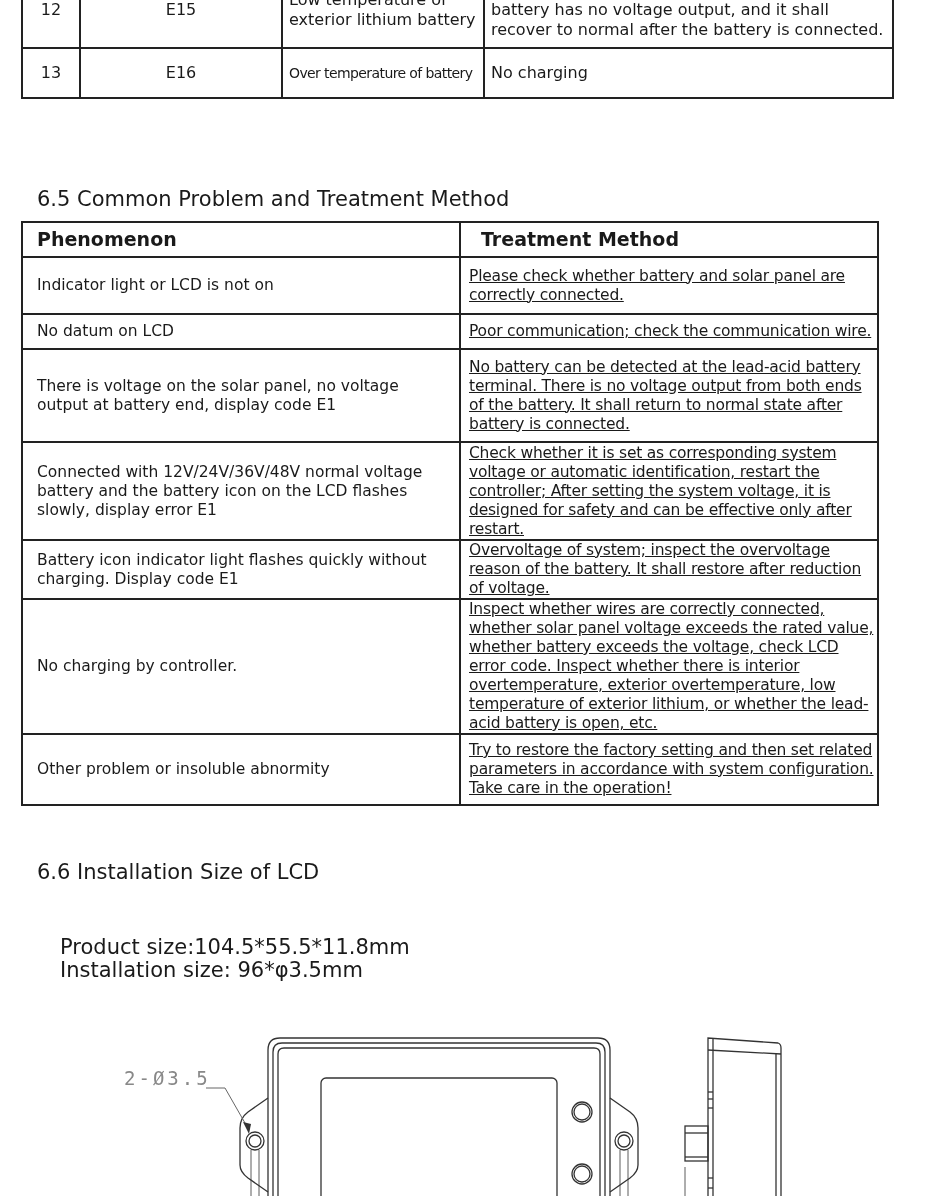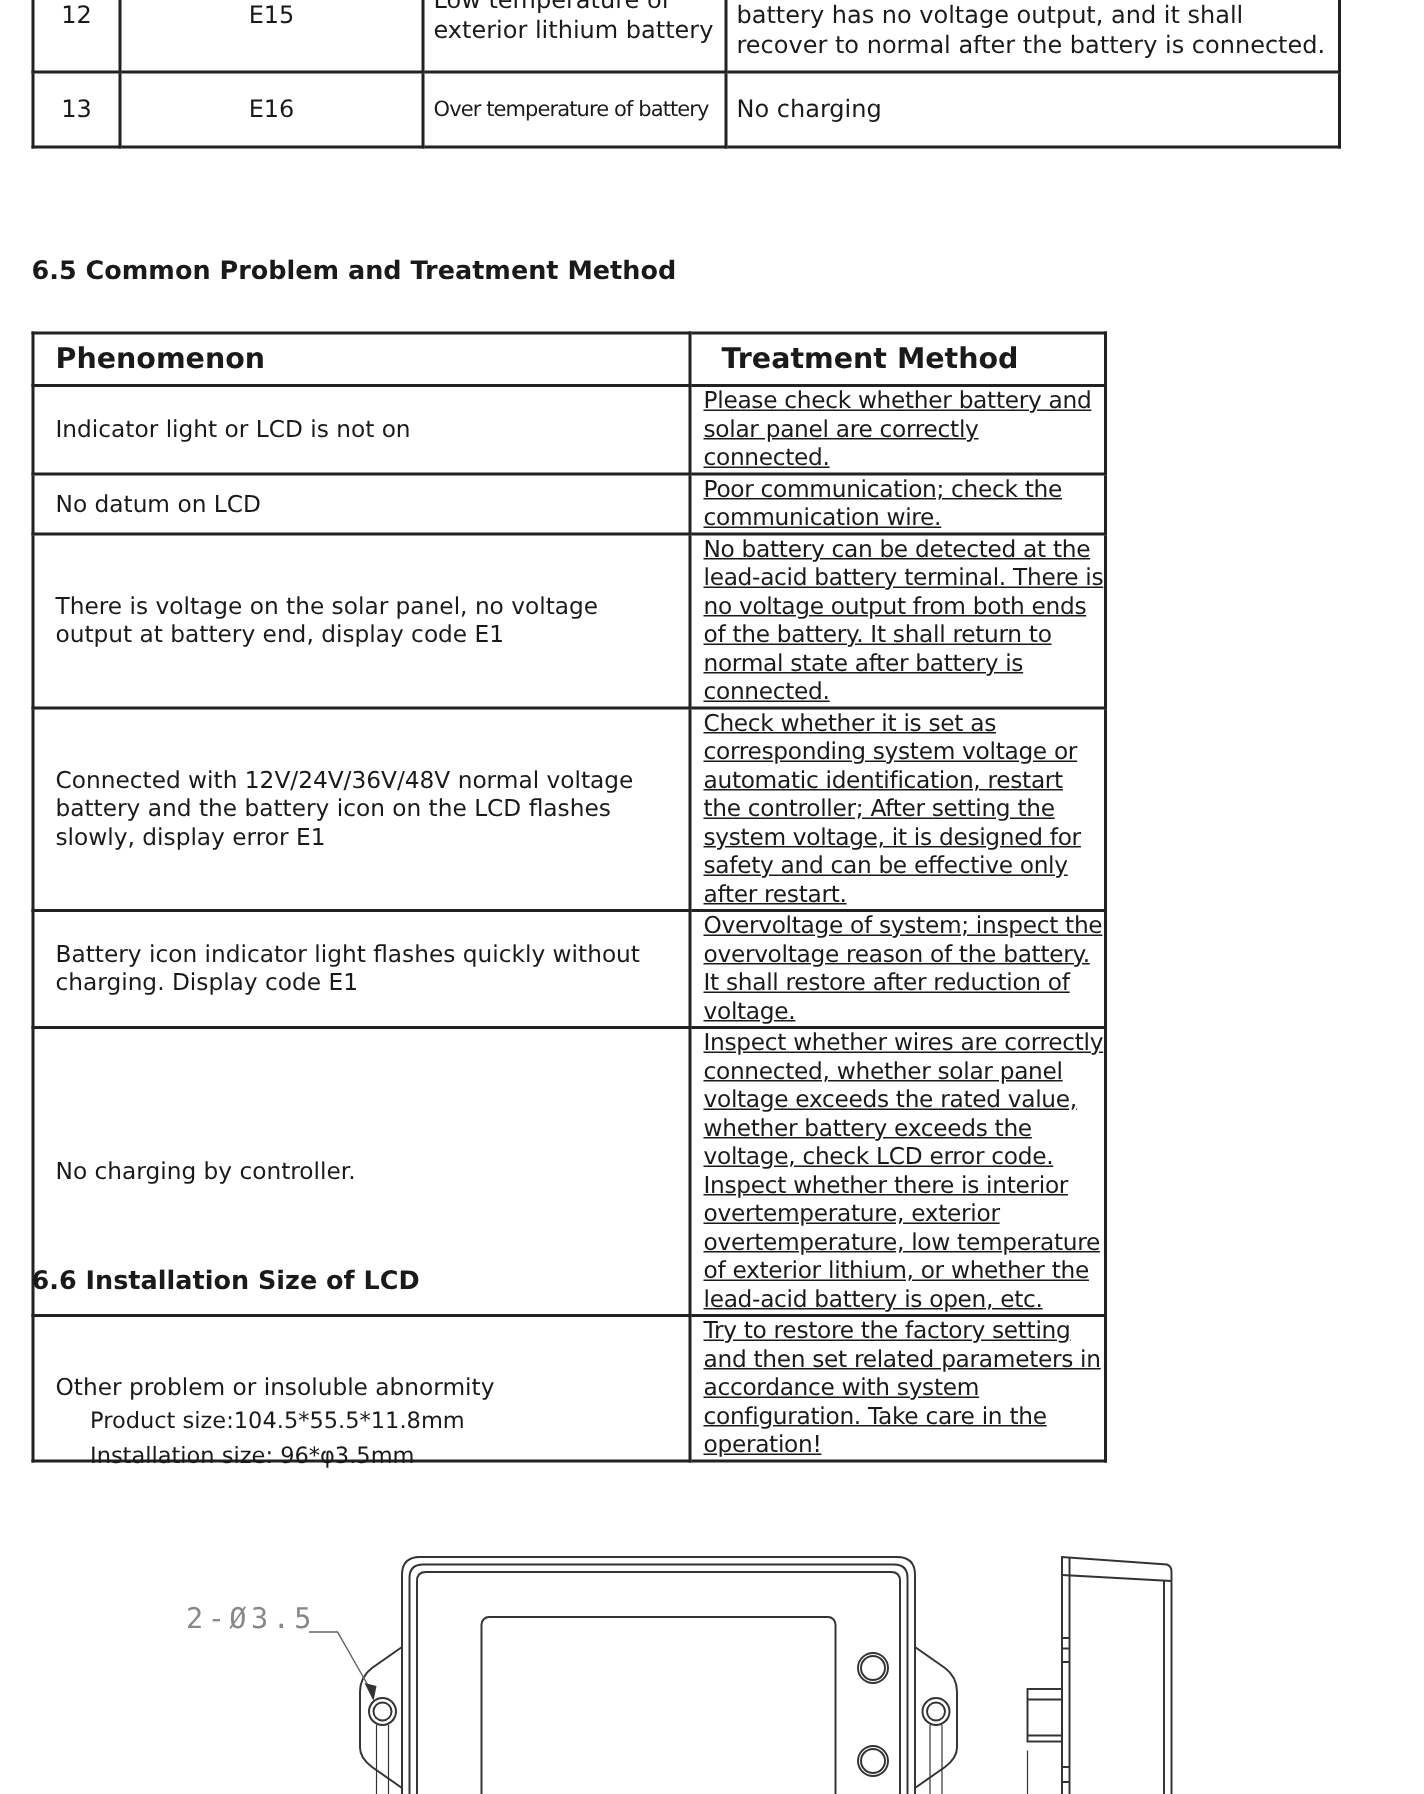--- a/index.html
+++ b/index.html
@@ -7,27 +7,27 @@
          font-family:"DejaVu Sans", sans-serif; }
   .abs { position:absolute; }
   
   table.err { position:absolute; left:21px; top:-30px; border-collapse:collapse; width:873px; }
   table.err td { border:2px solid #222; font-size:16px; line-height:20px; padding:0 6px; vertical-align:middle; }
   table.err td.num { width:44px; text-align:center; }
   table.err td.code { width:188px; text-align:center; }
   table.err td.desc { width:188px; font-size:14px; letter-spacing:-0.6px; }
   table.err td.res { }
   table.err tr.r { height:50px; }
-  h2 { margin:0; font-size:17px; font-weight:bold; font-family:"DejaVu Sans", sans-serif; }
-  table.prob { position:absolute; left:21px; top:221px; border-collapse:collapse; width:717px; }
+  h2 { margin:16px; font-size:21px; font-weight:normal; font-family:"DejaVu Sans", sans-serif; }
+  table.prob { position:absolute; left:21px; top:221px; border-collapse:collapse; width:858px; }
   table.prob td, table.prob th { border:2px solid #222; font-size:15.5px; line-height:19px; vertical-align:middle; text-align:left; }
   table.prob th { font-size:19px; font-weight:bold; height:33px; padding:0 14px; }
   table.prob td.ph { width:410px; padding:0 12px 0 14px; }
   table.prob td.tm { padding:0 0 0 8px; letter-spacing:-0.2px;text-decoration:underline; }
-  .size-line { font-size:15px; line-height:23px; }
+  .size-line { font-size:21px; line-height:23px; }
   svg { position:absolute; left:0; top:0; }
 </style>
 </head>
 <body>
 
 <table class="err">
   <tbody>
       <tr style="height:77px">
     <td class="num">12</td>
     <td class="code">E15</td>

